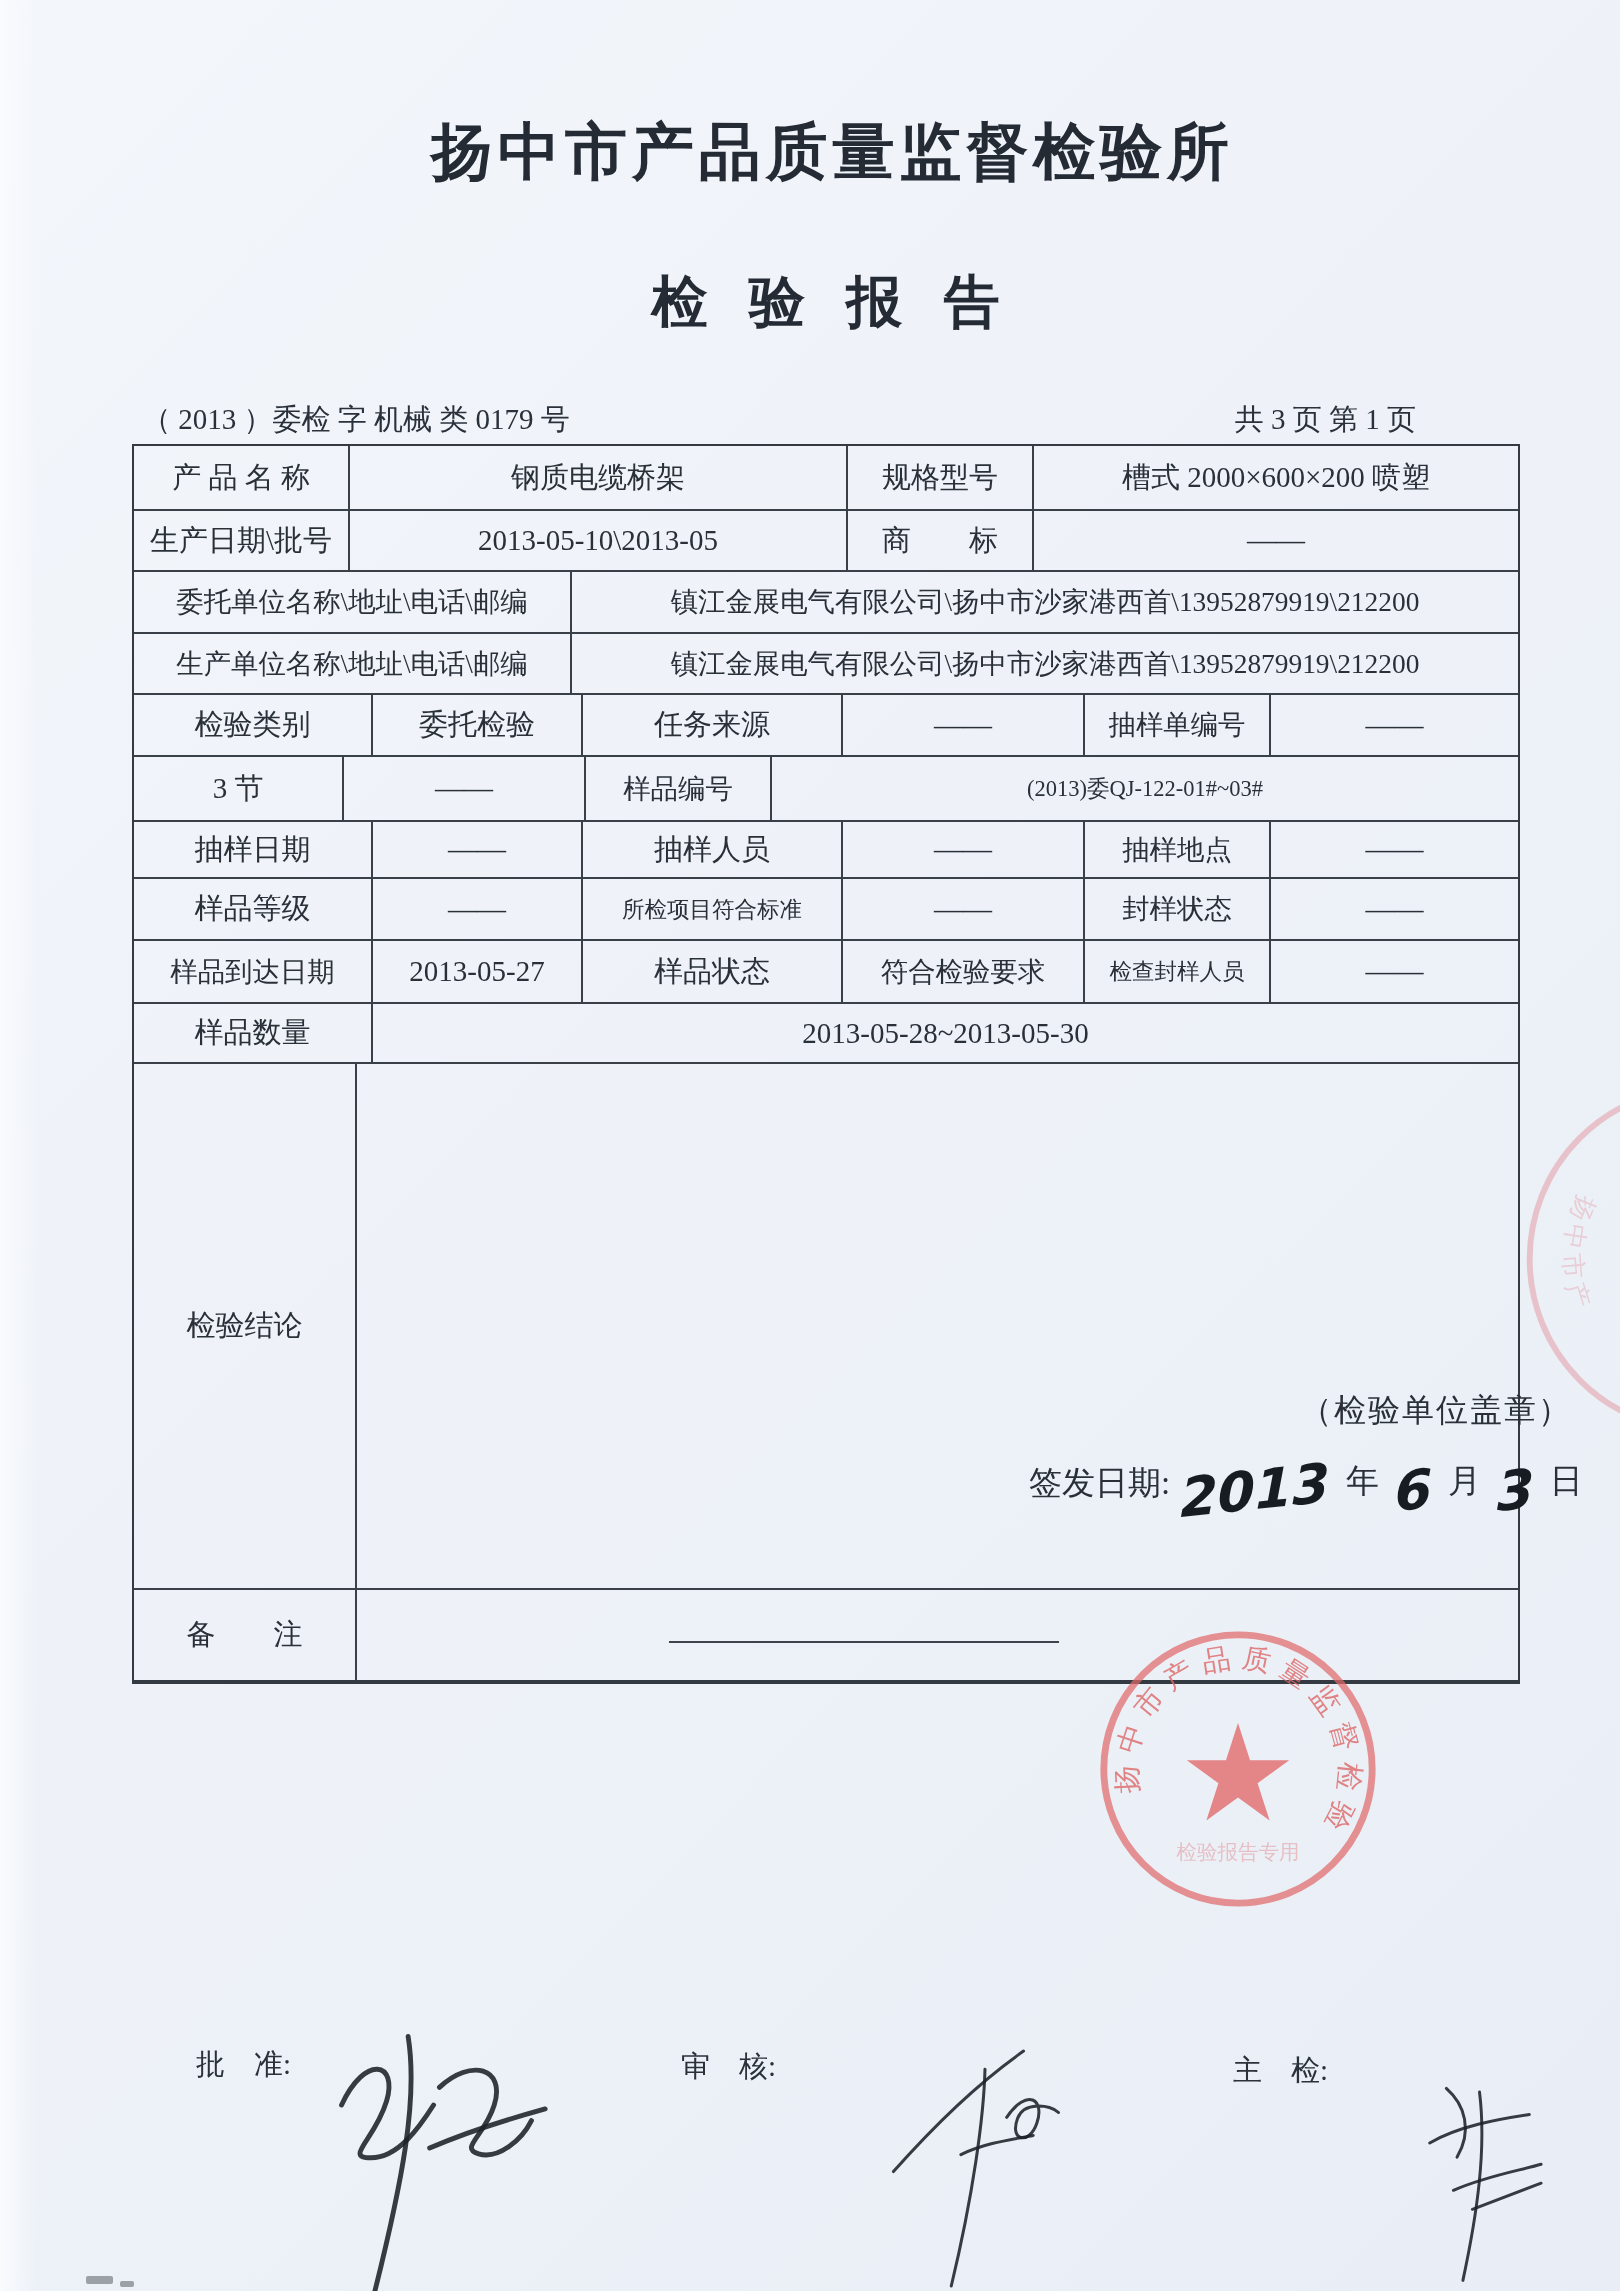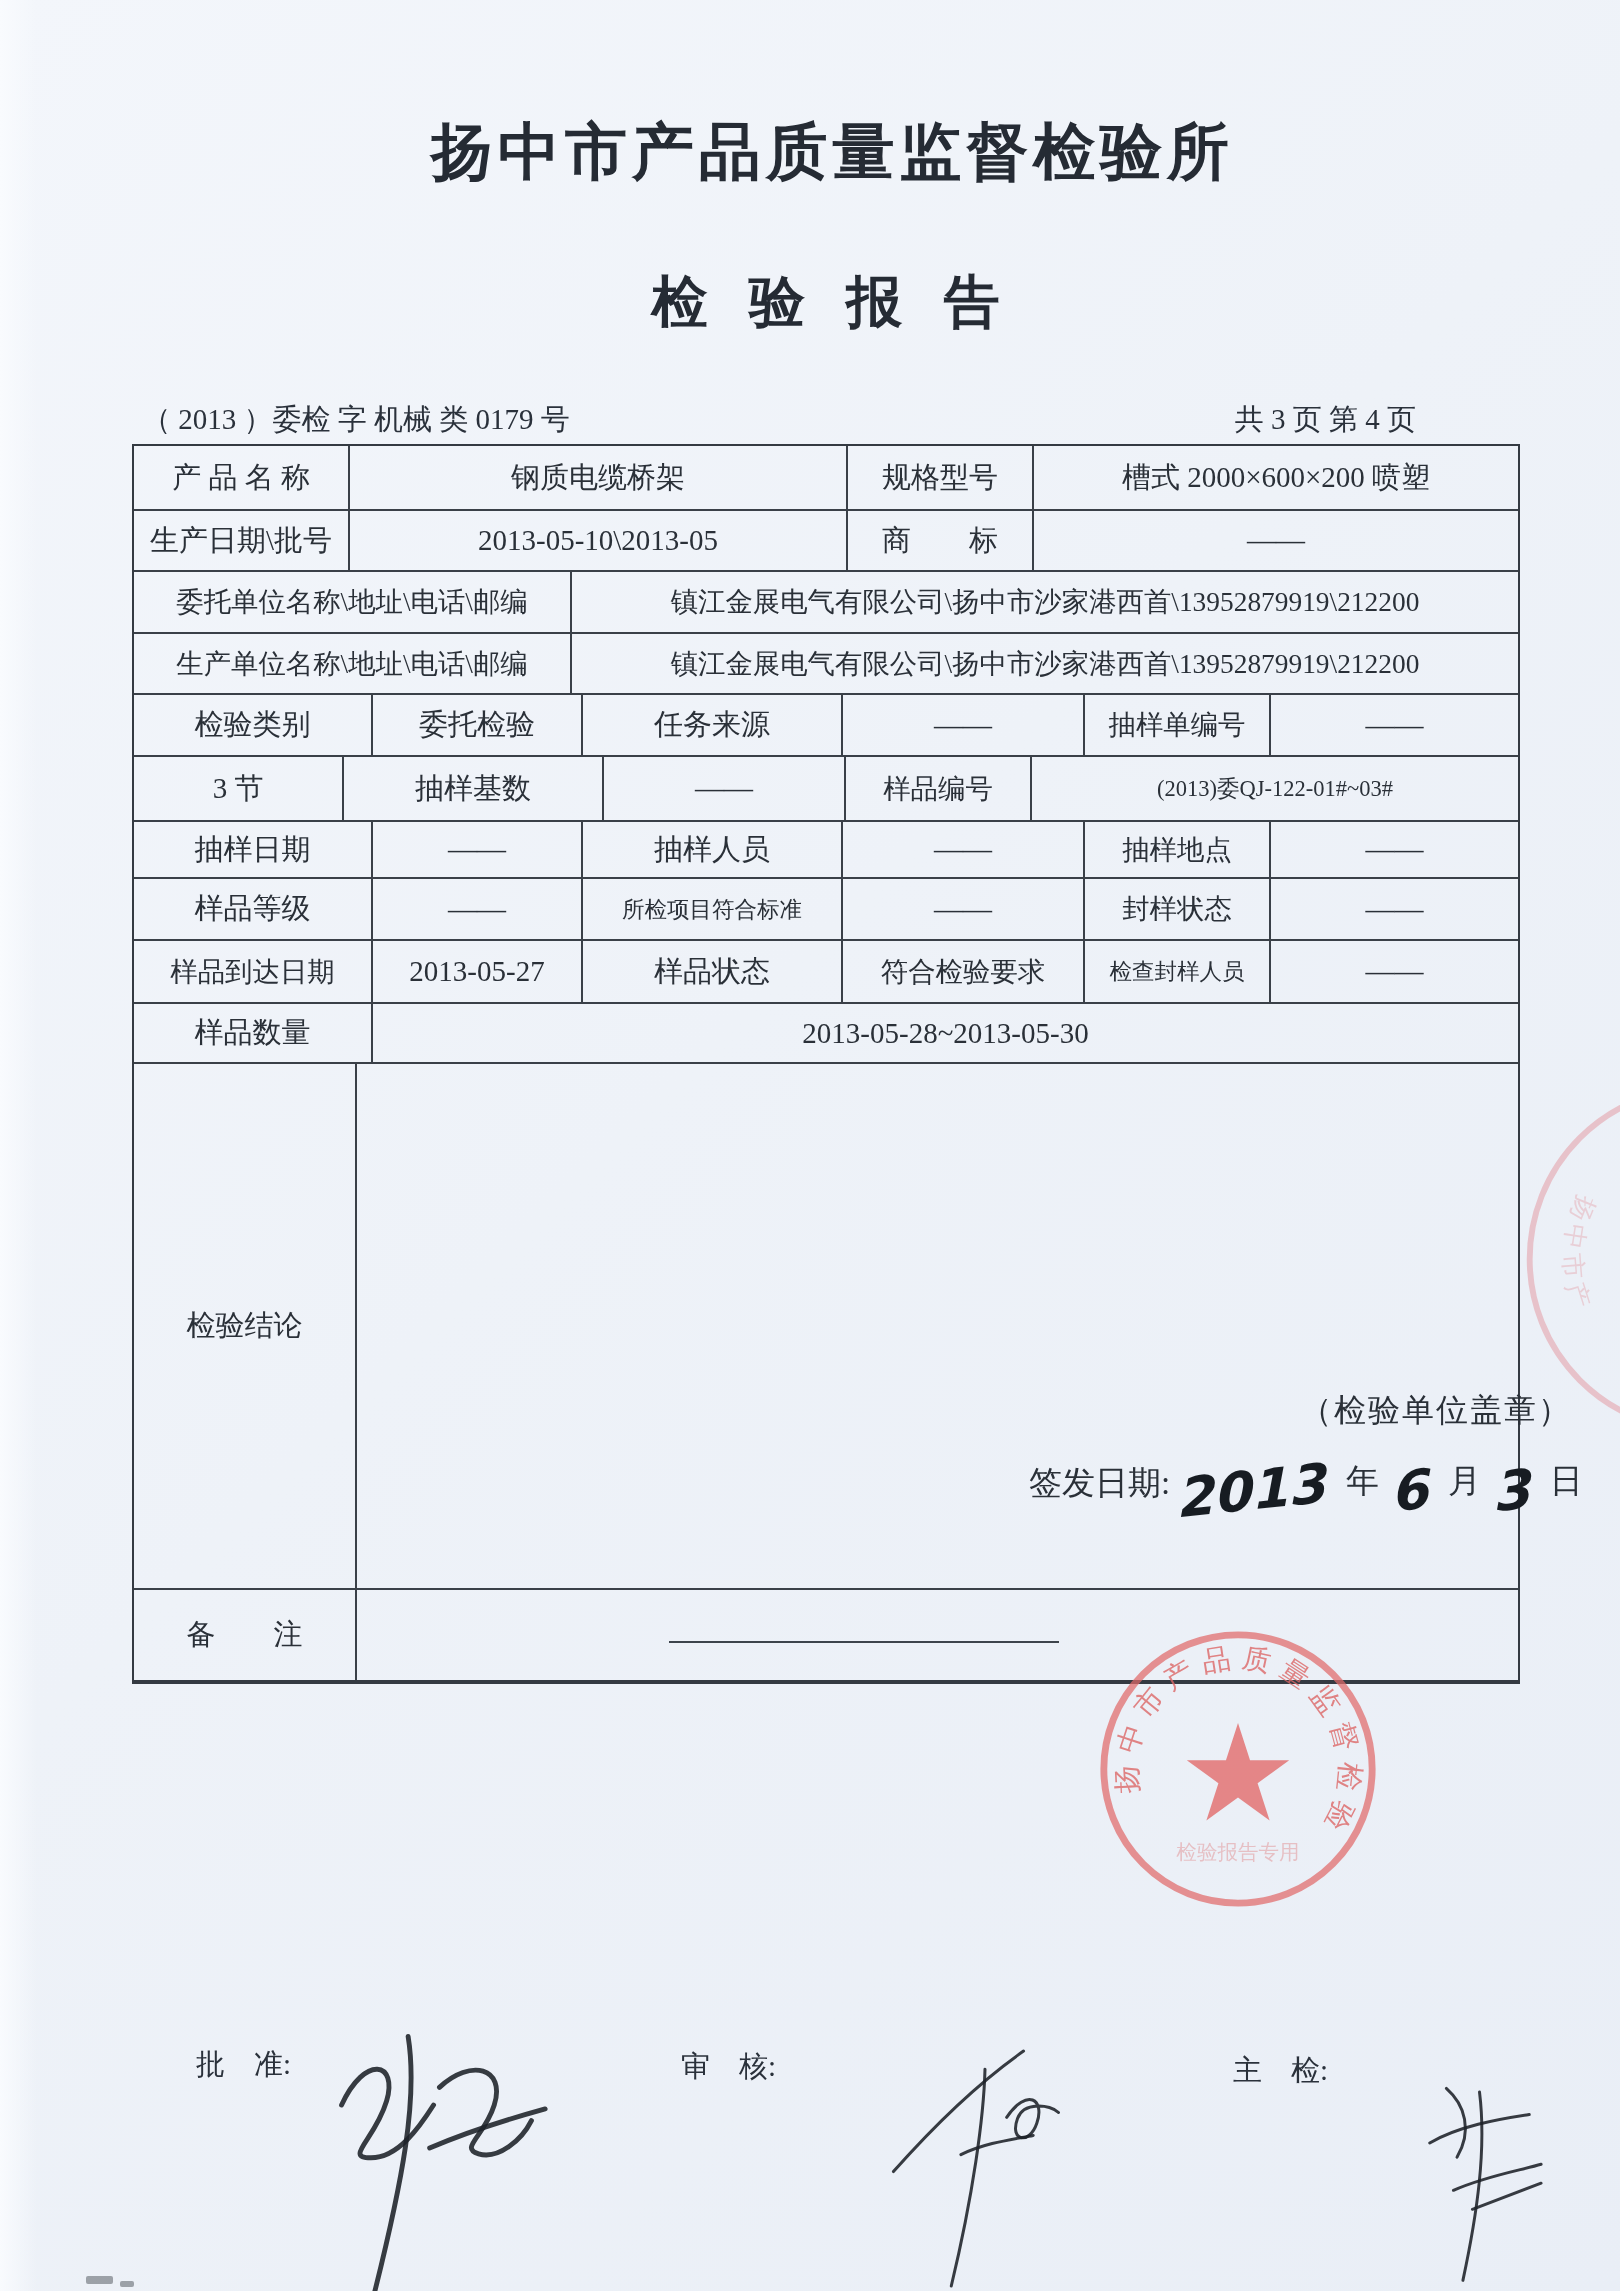--- a/index.html
+++ b/index.html
@@ -66,21 +66,21 @@
 <body>
 
 <div class="page">
   <div class="edge-strip"></div>
 
   <h1 class="org-name">扬中市产品质量监督检验所</h1>
   <div class="doc-title">检 验 报 告</div>
 
   <div class="meta-row">
     <span>（ 2013 ）委检 字 机械 类 0179 号</span>
-    <span>共 3 页 第 4 页</span>
+    <span>共 3 页 第 1 页</span>
   </div>
 
   <div class="report-table">
 
     <div class="tr" style="height:63px">
       <div class="td cw218">产 品 名 称</div>
       <div class="td cw506">钢质电缆桥架</div>
       <div class="td cw188">规格型号</div>
       <div class="td fill end">槽式 2000×600×200 喷塑</div>
     </div>
@@ -106,21 +106,20 @@
       <div class="td cw242">检验类别</div>
       <div class="td cw212">委托检验</div>
       <div class="td cw263">任务来源</div>
       <div class="td cw245">——</div>
       <div class="td cw188 small">抽样单编号</div>
       <div class="td fill end">——</div>
     </div>
 
     <div class="tr" style="height:63px">
       <div class="td cw212">3 节</div>
-      <div class="td cw263">抽样基数</div>
       <div class="td cw245">——</div>
       <div class="td cw188 small">样品编号</div>
       <div class="td fill end xsmall">(2013)委QJ-122-01#~03#</div>
     </div>
 
     <div class="tr" style="height:55px">
       <div class="td cw242">抽样日期</div>
       <div class="td cw212">——</div>
       <div class="td cw263">抽样人员</div>
       <div class="td cw245">——</div>

